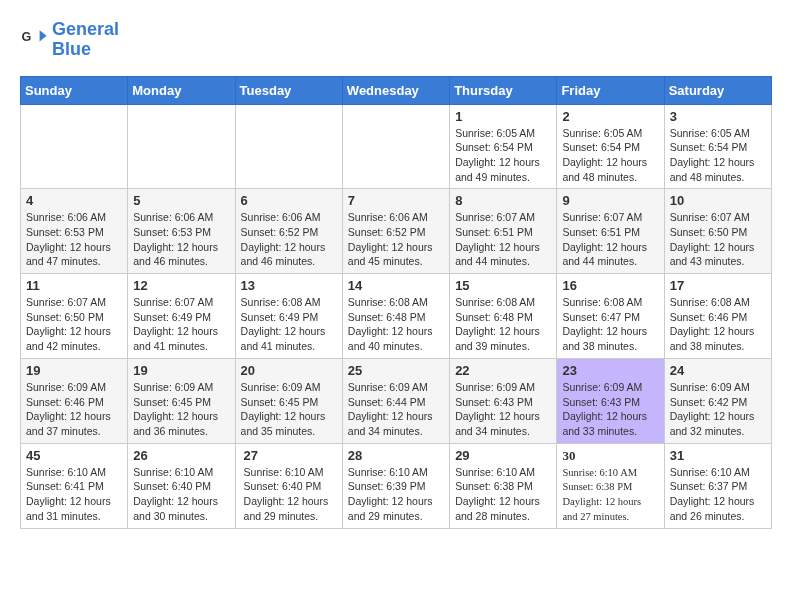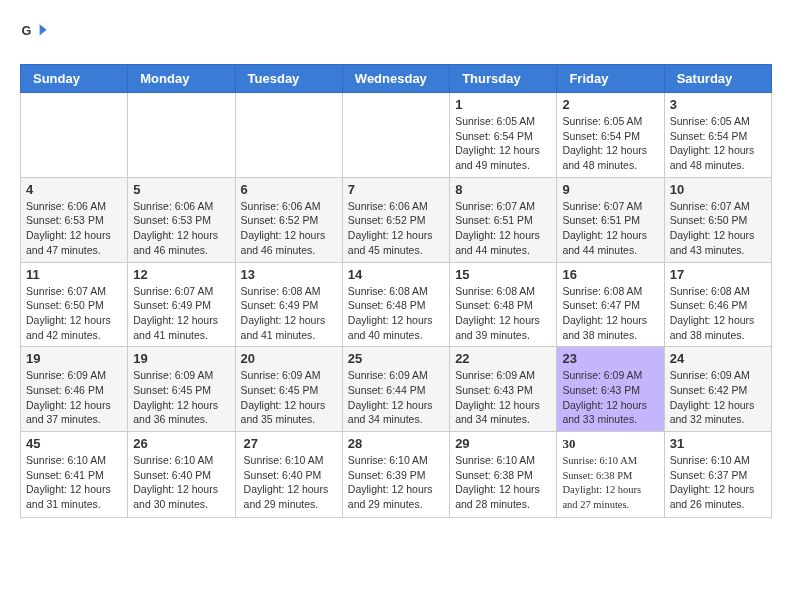--- a/index.html
+++ b/index.html
@@ -48,21 +48,21 @@
       color: #555;
     }
     .calendar {
       width: 100%;
       border-collapse: collapse;
       font-size: 11px;
     }
     .calendar th {
       background: #3a7bd5;
       color: #fff;
-      padding: 6px 12px;
+      padding: 6px 4px;
       text-align: left;
       font-size: 13px;
       font-weight: 600;
       border: 1px solid #2e6cc7;
     }
     .calendar td {
       border: 1px solid #ccc;
       vertical-align: top;
       padding: 4px 5px;
       width: calc(100% / 7);
@@ -92,20 +92,24 @@
   </style>
 </head>
 <body>
 
 <div class="header">
   <div class="logo">
     <svg class="logo-icon" viewBox="0 0 40 40">
       <text x="2" y="22" font-size="18" font-weight="bold" fill="#333">G</text>
       <polygon points="28,6 38,14 28,22" fill="#3a7bd5"></polygon>
     </svg>
+    <div class="logo-text">
+      <div><span>General</span></div>
+      <div style="color:#3a7bd5;">Blue</div>
+    </div>
   </div>
   <div class="title-block">
     <div class="month-title"></div>
     <div class="location"></div>
   </div>
 </div>
 
 <table class="calendar">
   <thead>
     <tr>

